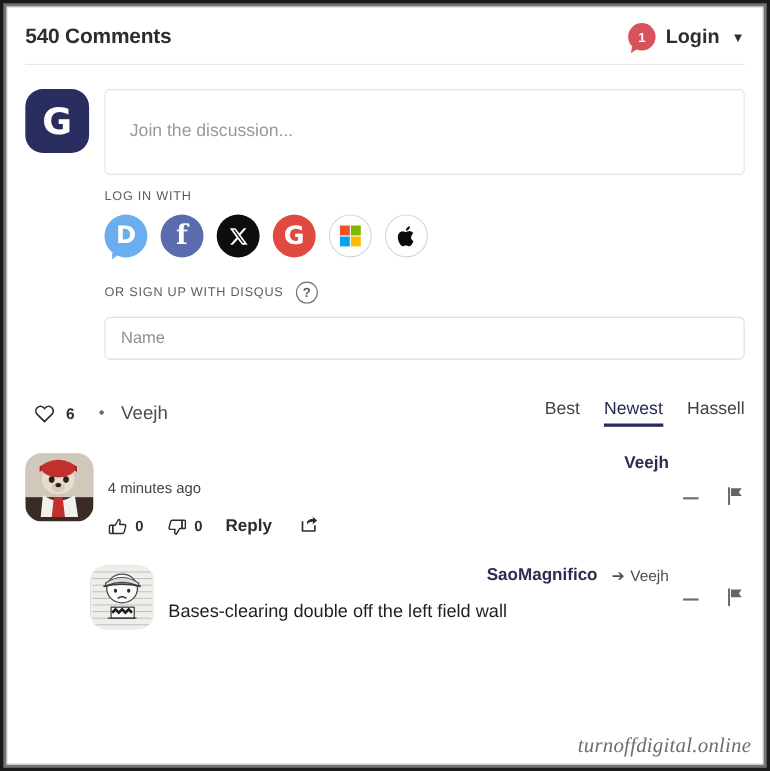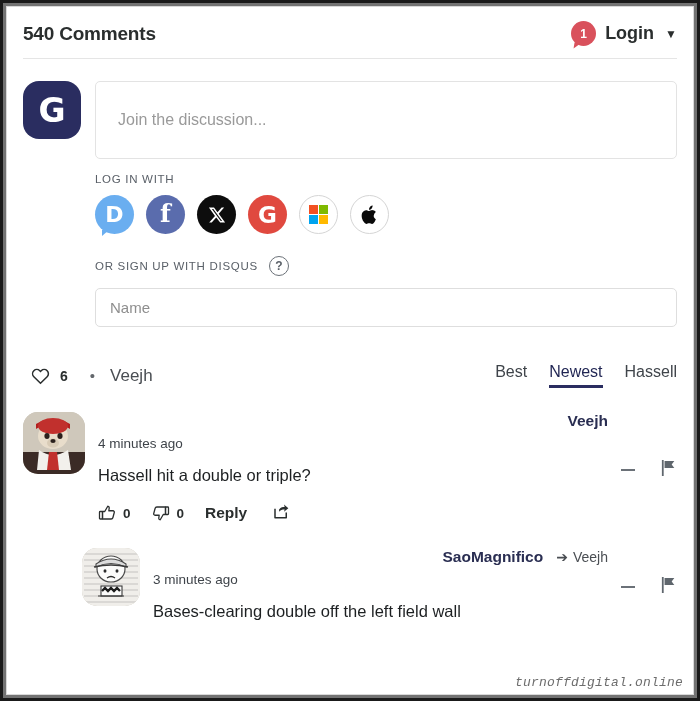--- a/index.html
+++ b/index.html
@@ -173,22 +173,22 @@
   .act { display: flex; align-items: center; gap: 7px; }
   .act .n { font-size: 13.5px; font-weight: bold; color: #2a2e2e; }
   .reply-txt { font-size: 15.5px; color: #2a2e2e; font-weight: bold; margin-left: 14px; }
   .share-ic { margin-left: 18px; }
   .ctools { display: flex; align-items: center; gap: 26px; padding-top: 4px; }
   .minus { width: 14px; height: 2px; background: #6b7178; display: block; }
 
   
   .watermark {
     position: absolute; right: 10px; bottom: 4px;
-    font-family: Liberation Mono, monospace; font-style: italic;
-    font-size: 13px; color: #6d6d6d;
+    font-family: Liberation Serif, serif; font-style: italic;
+    font-size: 19px; color: #6d6d6d;
     letter-spacing: 0.2px;
   }
 </style>
 </head>
 <body>
 
 <div class="frame">
  <div class="inner">
 
   <div class="hdr">
@@ -296,21 +296,20 @@
         <ellipse cx="30" cy="29" rx="2.6" ry="2" fill="#2a201c"></ellipse>
         <path d="M16 38 Q30 48 45 38 L48 58 L14 58 Z" fill="#f2f0ec"></path>
         <path d="M26 40 L24 58 L36 58 L34 40 Z" fill="#c1302d"></path>
       </svg>
     </div>
     <div class="cbody">
       <div class="crow1">
         <span class="cname">Veejh</span>
       </div>
       <div class="ctime">4 minutes ago</div>
-      <div class="ctext">Hassell hit a double or triple?</div>
       <div class="cactions">
         <span class="act">
           <svg width="18" height="18" viewBox="0 0 24 24">
             <path d="M6 10h3l4-7a2.2 2.2 0 0 1 2 2.3L14.4 9H20a1.8 1.8 0 0 1 1.7 2.3l-1.9 7A2.3 2.3 0 0 1 17.6 20H6z" fill="none" stroke="#2a2e2e" stroke-width="1.7" stroke-linejoin="round"></path>
             <rect x="2" y="10" width="4" height="10" rx="1" fill="none" stroke="#2a2e2e" stroke-width="1.7"></rect>
           </svg>
           <span class="n">0</span>
         </span>
         <span class="act" style="margin-left:14px">
           <svg width="18" height="18" viewBox="0 0 24 24">
@@ -358,21 +357,20 @@
       </svg>
     </div>
     <div class="cbody">
       <div class="crow1">
         <span class="cname">SaoMagnifico</span>
         <span class="parent-ref">
           <span>➔</span>
           <span>Veejh</span>
         </span>
       </div>
-      <div class="ctime">3 minutes ago</div>
       <div class="ctext">Bases-clearing double off the left field wall</div>
     </div>
     <div class="ctools">
       <span class="minus"></span>
       <span>
         <svg width="16" height="18" viewBox="0 0 18 20">
           <rect x="1" y="1" width="2" height="18" fill="#5f666d"></rect>
           <path d="M4 2h11l-3 4 3 4H4z" fill="#5f666d"></path>
         </svg>
       </span>

